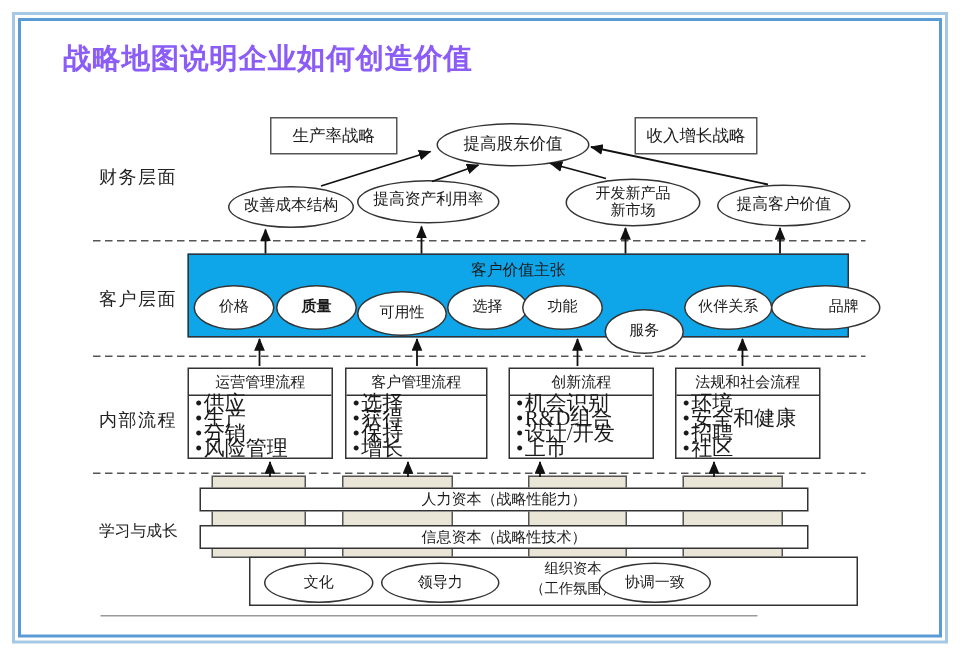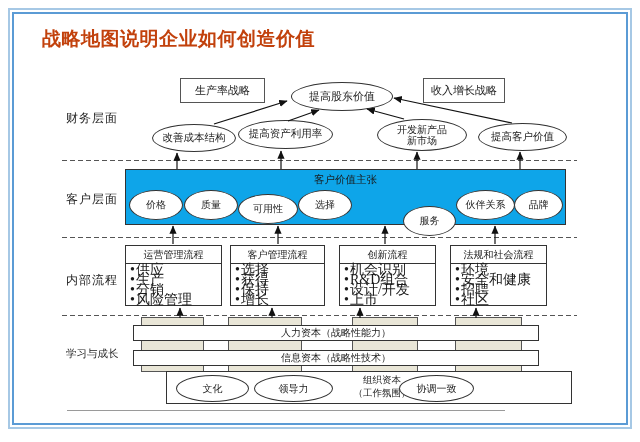--- a/index.html
+++ b/index.html
@@ -15,21 +15,21 @@
     color:#1a1a1a;overflow:hidden;
   }
   .page{position:relative;width:640px;height:442px;background:#fff;}
   .frame-outer{position:absolute;left:8px;top:8px;right:8px;bottom:13px;
     border:2px solid var(--border-outer);}
   .frame-inner{position:absolute;left:12px;top:12px;right:12px;bottom:17px;
     border:2px solid var(--border-inner);}
   .title{
     position:absolute;left:42px;top:26px;
     font-family:"Liberation Sans","DejaVu Sans",sans-serif;
-    font-weight:bold;font-size:19px;letter-spacing:0.5px;color:#c2410c;
+    font-weight:bold;font-size:19px;letter-spacing:0.5px;color:#8b5cf6;
   }
   .row-label{
     position:absolute;left:66px;width:60px;font-size:12px;letter-spacing:1px;
     color:#222;white-space:nowrap;
   }
   .rect-node{
     position:absolute;border:1px solid #555;background:#fff;
     display:flex;align-items:center;justify-content:center;
     font-size:11px;text-align:center;
   }
@@ -76,26 +76,27 @@
   <div class="ellipse" style="left:291px;top:82px;width:100px;height:27px;font-size:11px;">提高股东价值</div>
   <div class="ellipse" style="left:152px;top:124px;width:82px;height:26px;">改善成本结构</div>
   <div class="ellipse" style="left:238px;top:120px;width:93px;height:27px;">提高资产利用率</div>
   <div class="ellipse" style="left:377px;top:119px;width:88px;height:30px;font-size:10px;">开发新产品
 新市场</div>
   <div class="ellipse" style="left:478px;top:123px;width:87px;height:26px;">提高客户价值</div>
 
   <div class="big-box" style="left:125px;top:169px;width:439px;height:54px;">
     <div class="cust-label">客户价值主张</div>
     <div class="ellipse" style="left:3px;top:20px;width:52px;height:28px;font-size:10px;">价格</div>
-    <div class="ellipse" style="left:58px;top:20px;width:52px;height:28px;font-size:10px;">质量</div>
+    <div class="ellipse" style="left:58px;top:20px;width:52px;height:28px;font-size:10px;font-weight:bold;">质量</div>
     <div class="ellipse" style="left:112px;top:24px;width:58px;height:28px;font-size:10px;">可用性</div>
     <div class="ellipse" style="left:172px;top:20px;width:52px;height:28px;font-size:10px;">选择</div>
+    <div class="ellipse" style="left:222px;top:20px;width:52px;height:28px;font-size:10px;">功能</div>
     <div class="ellipse" style="left:277px;top:36px;width:51px;height:28px;font-size:10px;">服务</div>
     <div class="ellipse" style="left:330px;top:20px;width:57px;height:28px;font-size:10px;">伙伴关系</div>
-    <div class="ellipse" style="left:388px;top:20px;width:47px;height:28px;font-size:10px;">品牌</div>
+    <div class="ellipse" style="left:388px;top:20px;width:47px;height:28px;font-size:10px;padding-left:24px;">品牌</div>
   </div>
 
   <div class="proc-box" style="left:125px;width:97px;">
     <div class="proc-head">运营管理流程</div>
     <ul class="proc-list">
       <li>供应</li>
       <li>生产</li>
       <li>分销</li>
       <li>风险管理</li>
     </ul>

